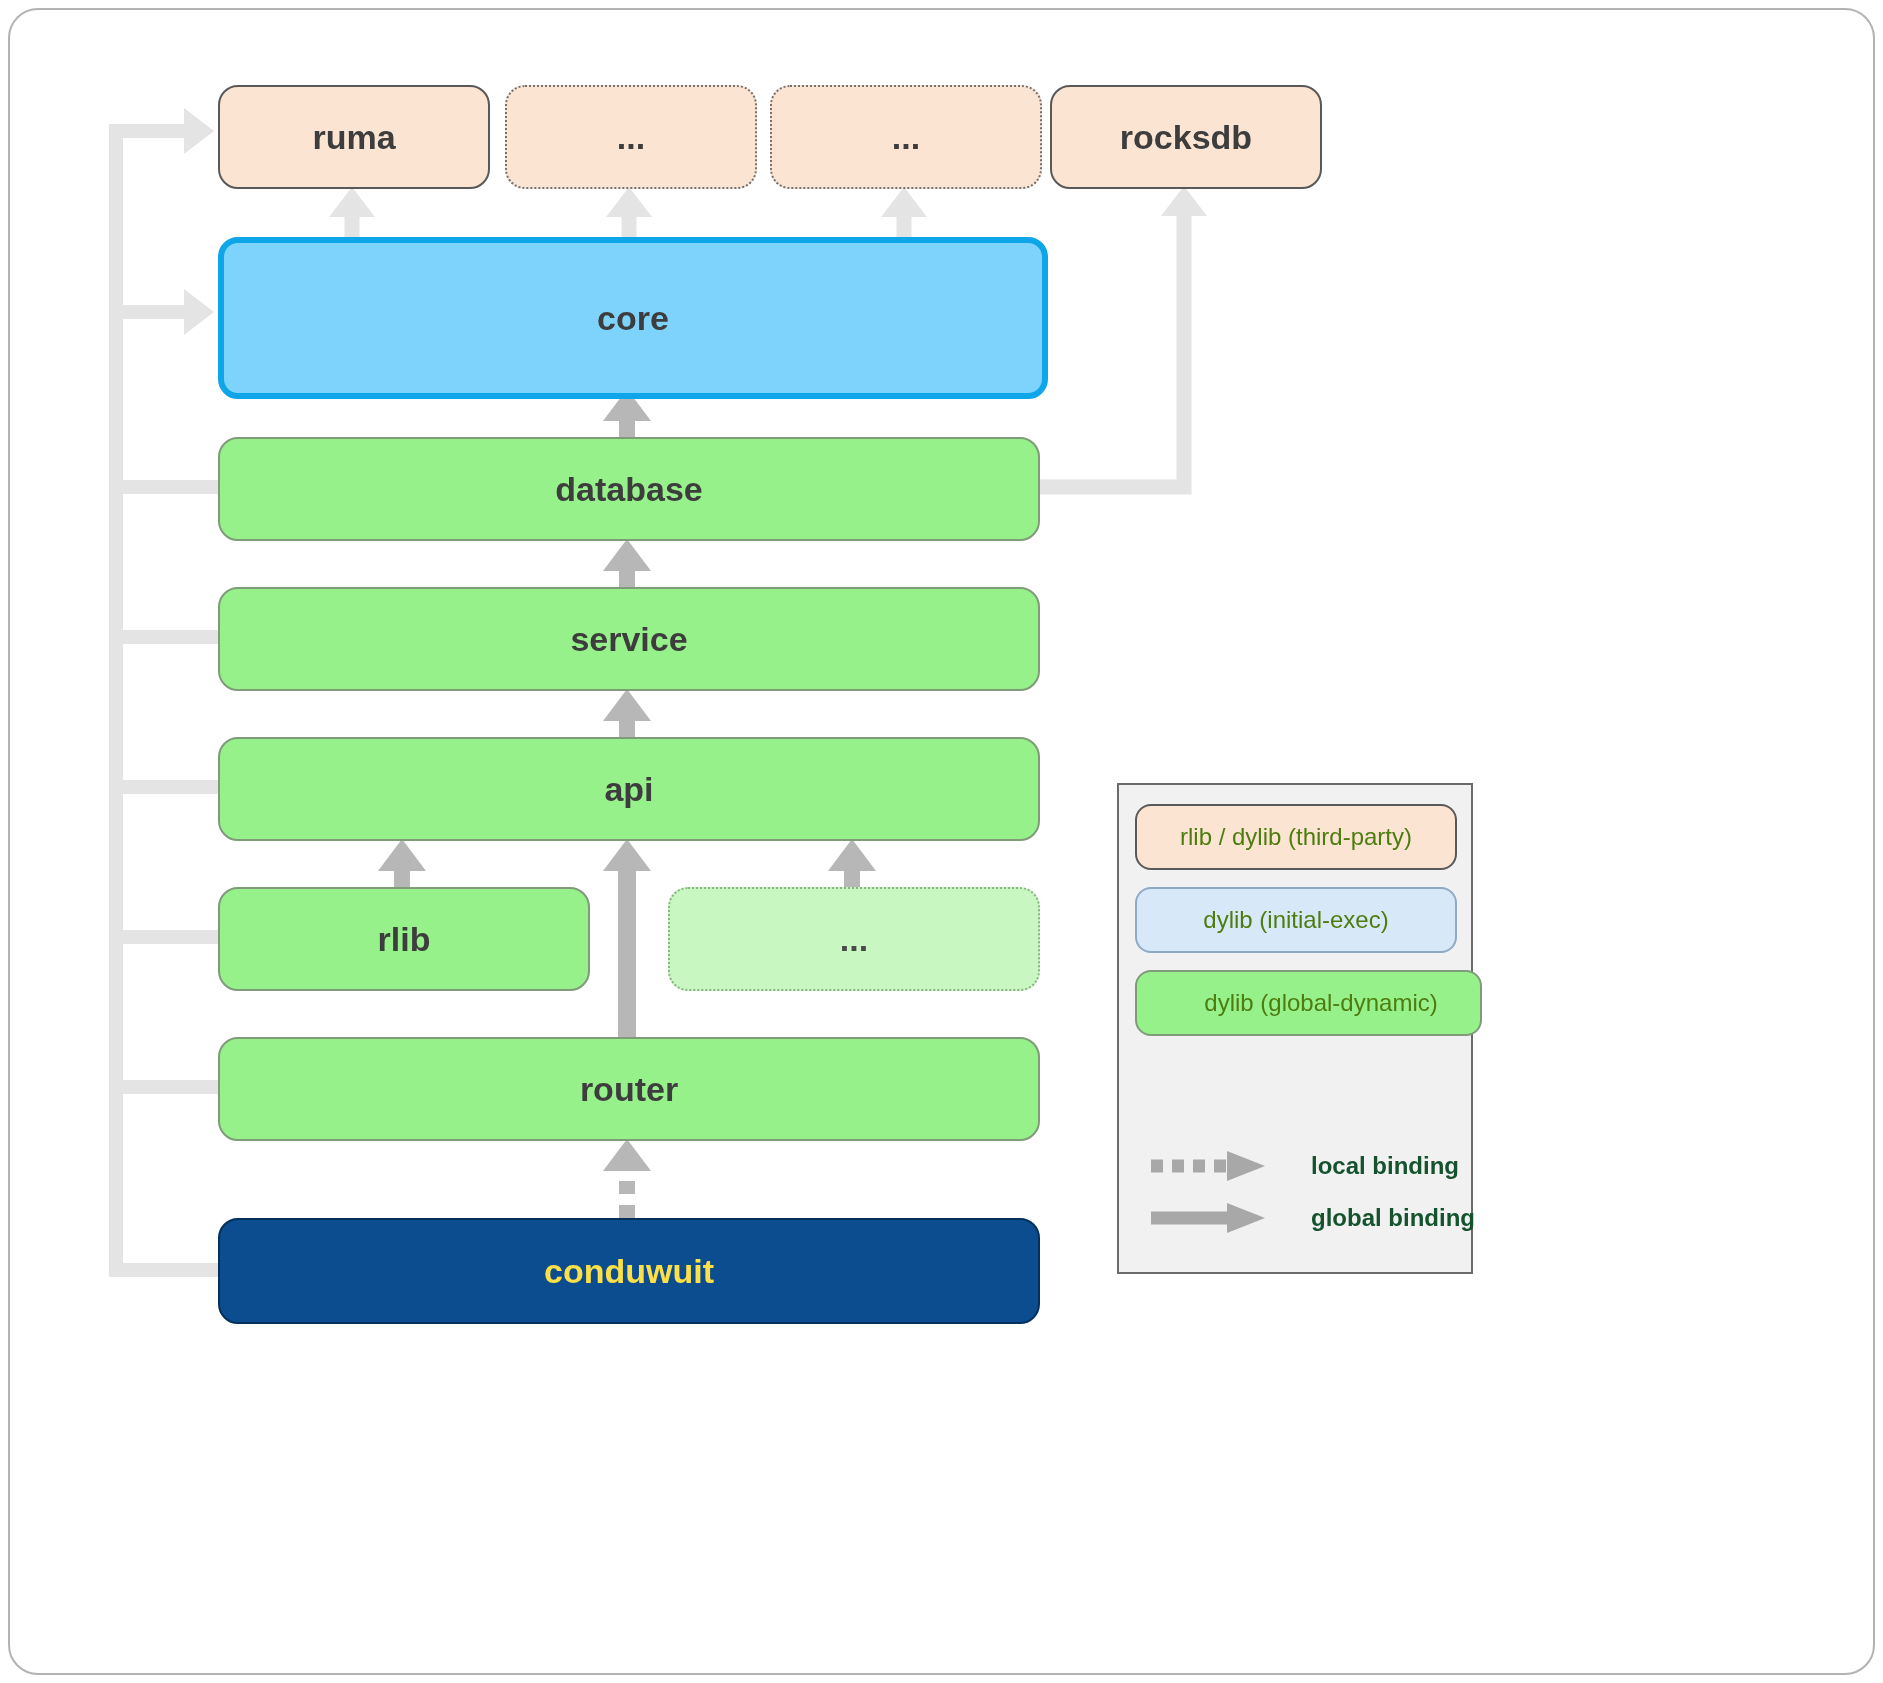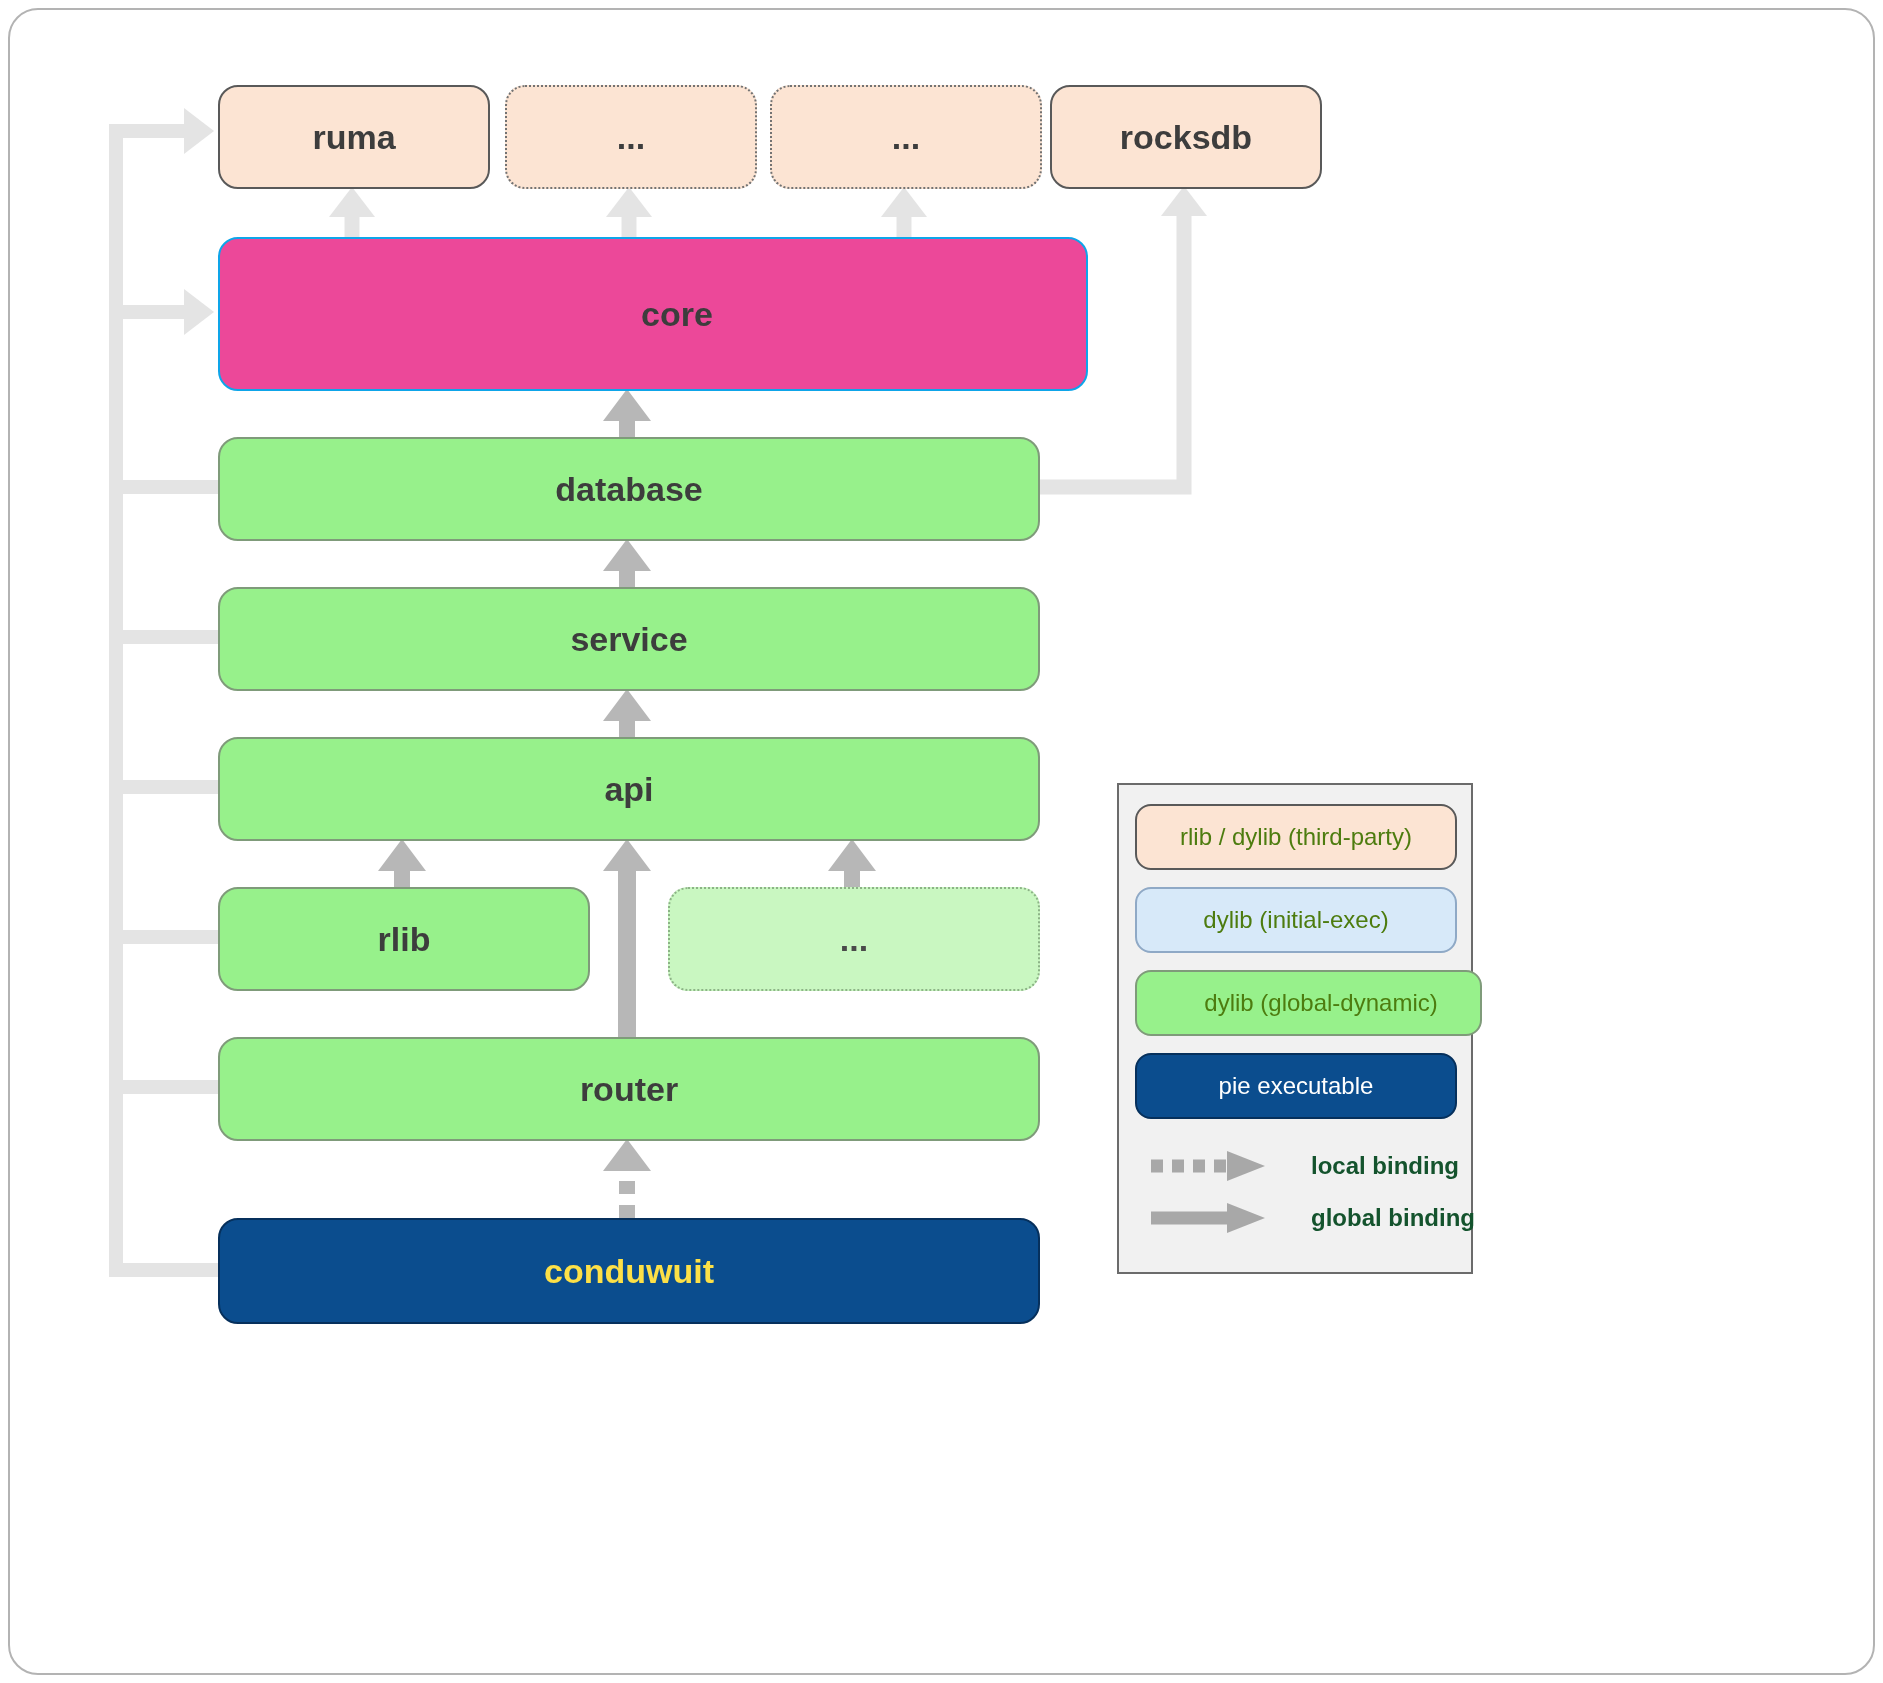--- a/index.html
+++ b/index.html
@@ -13,21 +13,21 @@
   }
   svg.wires { position: absolute; left: 0; top: 0; }
 
   .node {
     position: absolute; display: flex; align-items: center; justify-content: center;
     font-size: 34px; font-weight: 600; color: #3d3d3d;
     border-radius: 20px; text-align: right;
   }
   .peach       { background: #fce4d3; border: 2px solid #595959; }
   .peach-dot   { background: #fce4d3; border: 2px dotted #737373; }
-  .blue        { background: #ec4899; border: 2px solid #0ea5e9; padding-left: 48px; }
+  .blue        { background: #7dd3fc; border: 6px solid #0ea5e9; }
   .green       { background: #97f18b; border: 2px solid #7f9b7a; }
   .green-faded { background: #c9f7c1; border: 2px dotted #8cb386; color: #4a4a4a; }
   .navy        { background: #0b4d8e; border: 2px solid #06305c; color: #fde047; }
 
   .legend {
     position: absolute; left: 1117px; top: 783px; width: 352px; height: 487px;
     background: #f1f1f1; border: 2px solid #6b6b6b;
   }
   .swatch {
     position: absolute; left: 16px; width: 318px; height: 62px;
@@ -126,21 +126,20 @@
 <div class="node green-faded" style="left:668px; top:887px; width:368px; height:100px">...</div>
 
 <div class="node green" style="left:218px; top:1037px; width:818px; height:100px">router</div>
 
 <div class="node navy" style="left:218px; top:1218px; width:818px; height:102px">conduwuit</div>
 
 <div class="legend">
   <div class="swatch sw-peach" style="top:19px">rlib / dylib (third-party)</div>
   <div class="swatch sw-blue" style="top:102px">dylib (initial-exec)</div>
   <div class="swatch sw-green" style="top:185px">dylib (global-dynamic)</div>
-  <div class="swatch sw-navy" style="top:268px">pie executable</div>
 
   <div class="binding-row" style="top:362px">
     <svg width="130" height="38">
       <line x1="6" y1="19" x2="82" y2="19" stroke="#a8a8a8" stroke-width="13" stroke-dasharray="12 9"></line>
       <polygon points="82,4 82,34 120,19" fill="#a8a8a8"></polygon>
     </svg>
     <span class="binding-label">local binding</span>
   </div>
 
   <div class="binding-row" style="top:414px">

